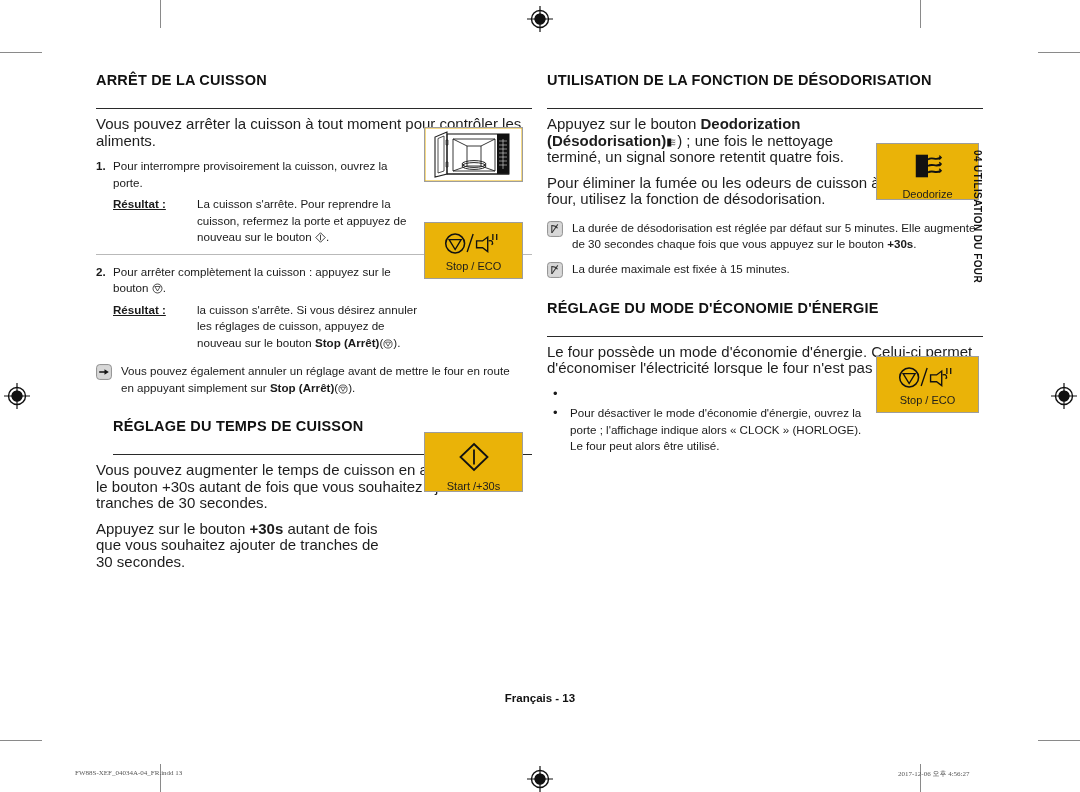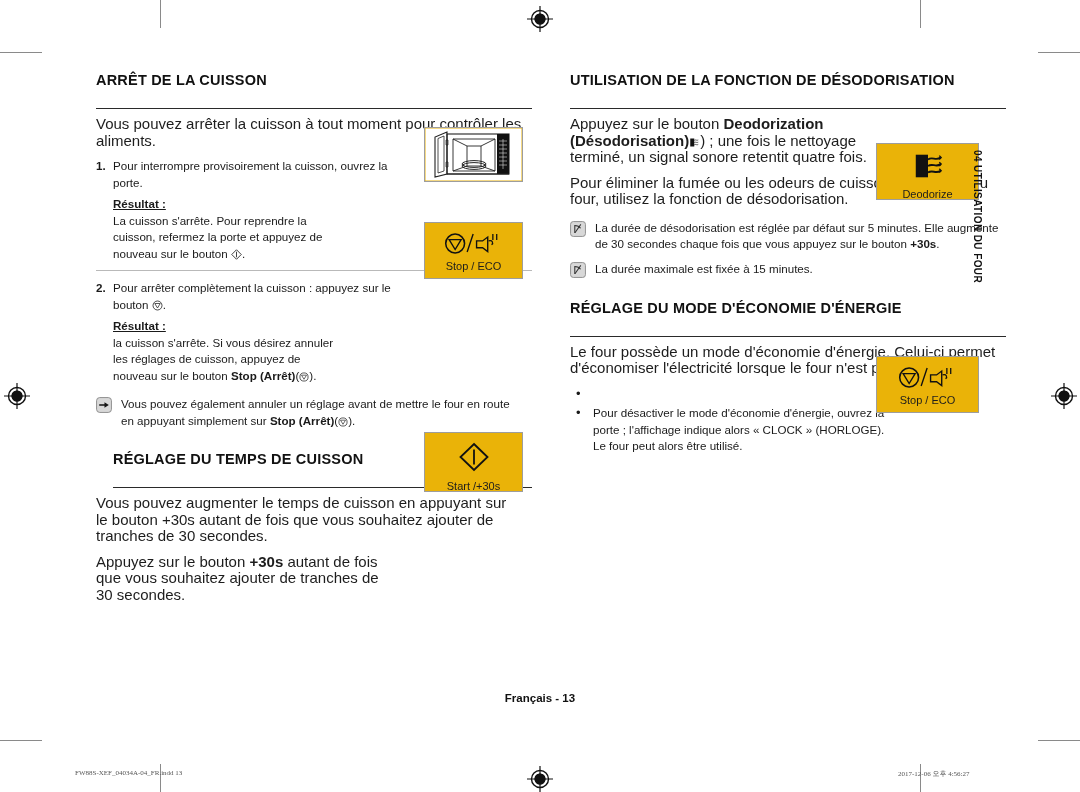--- a/index.html
+++ b/index.html
@@ -25,21 +25,21 @@
   .page {
     position: absolute;
     left: 0; top: 0; right: 0; bottom: 0;
   }
 
   .col {
     position: absolute;
     width: 436px;
   }
   .col-left  { left: 96px;  top: 72px; }
-  .col-right { left: 547px; top: 72px; margin-left: 23px; }
+  .col-right { left: 547px; top: 72px; }
 
   h2.section {
     font-size: 14.5px;
     font-weight: bold;
     letter-spacing: .2px;
     margin: 0 0 7px 0;
     padding-bottom: 20px;
     border-bottom: 1.5px solid #2a2a2a;
     color: #111;
     text-transform: none;
@@ -59,21 +59,21 @@
     font-size: 11.6px;
     line-height: 16.5px;
     width: 17px;
     flex: none;
   }
   .step .txt {
     font-size: 11.6px;
     line-height: 16.5px;
   }
 
-  .result { display: flex; margin: 5px 0 4px 17px; flex-direction: column; }
+  .result { display: flex; margin: 5px 0 4px 17px; }
   .result .lbl {
     font-weight: bold;
     font-size: 11.6px;
     line-height: 16.5px;
     text-decoration: underline;
     width: 84px;
     flex: none;
   }
   .result .val {
     font-size: 11.6px;

